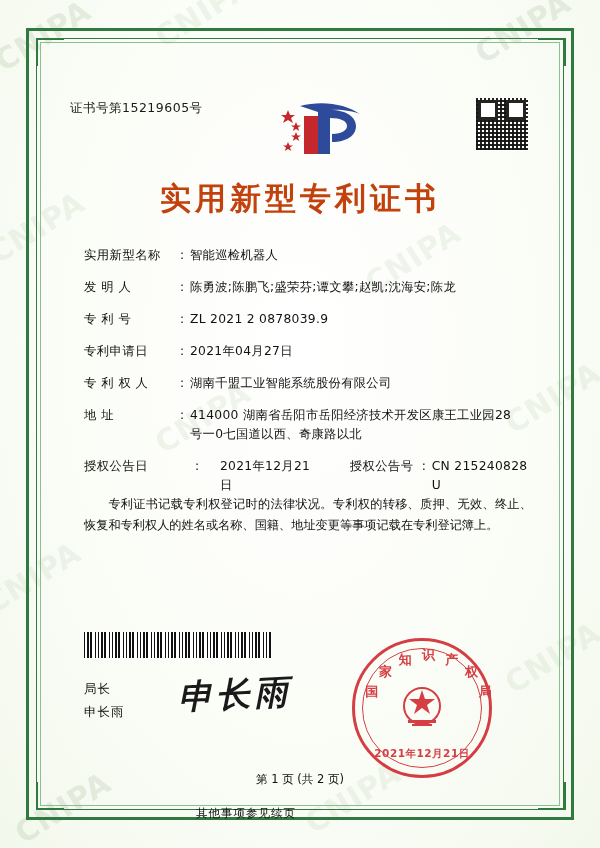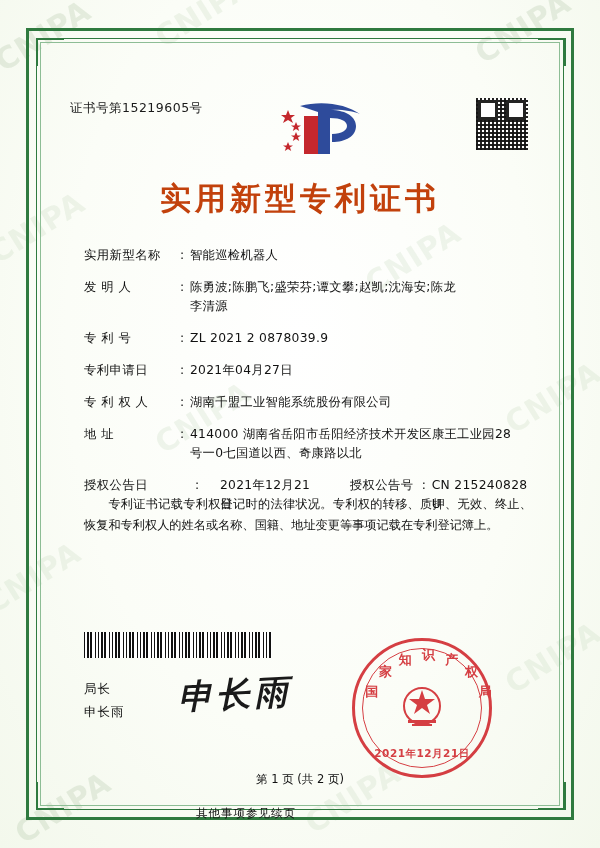--- a/index.html
+++ b/index.html
@@ -332,21 +332,20 @@
         <div class="field-label">实用新型名称</div>
         <div class="field-colon">:</div>
         <div class="field-value">智能巡检机器人</div>
       </div>
 
       <div class="field-row">
         <div class="field-label">发 明 人</div>
         <div class="field-colon">:</div>
         <div class="field-value">
           <span>陈勇波;陈鹏飞;盛荣芬;谭文攀;赵凯;沈海安;陈龙</span>
-          <span class="line2">李清源</span>
         </div>
       </div>
 
       <div class="field-row">
         <div class="field-label">专 利 号</div>
         <div class="field-colon">:</div>
         <div class="field-value">ZL 2021 2 0878039.9</div>
       </div>
 
       <div class="field-row">

